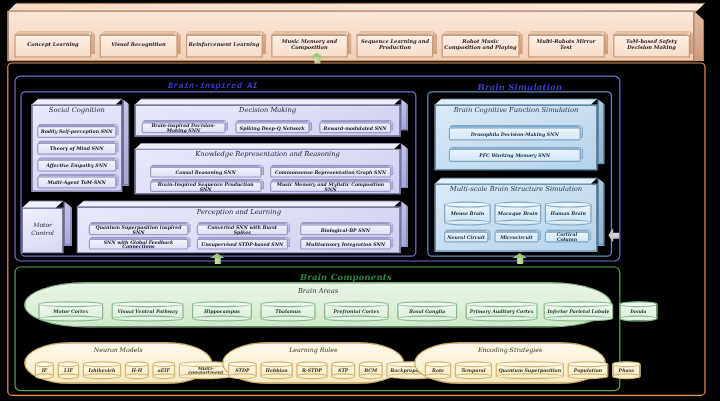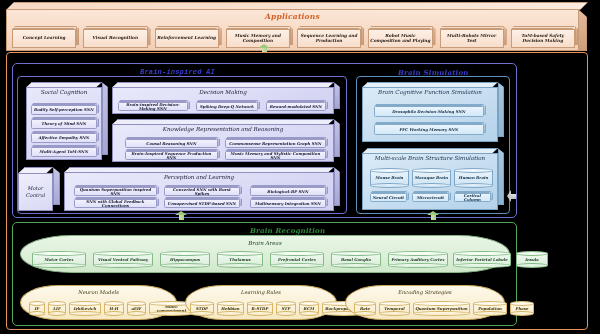--- a/index.html
+++ b/index.html
@@ -248,21 +248,20 @@
 </style>
 </head>
 <body>
 
 <div class="stage">
 
   <div id="applications">
     <div class="slab-top"></div>
     <div class="slab-side"></div>
     <div class="slab-body"></div>
-    <div class="title">Applications</div>
     <div class="apps-row">
       <div class="app-chip">
         <div class="t"></div>
         <div class="s"></div>
         <div class="f">Concept Learning</div>
       </div>
       <div class="app-chip">
         <div class="t"></div>
         <div class="s"></div>
         <div class="f">Visual Recognition</div>
@@ -304,21 +303,21 @@
     <div class="sh"></div>
     <div class="hd"></div>
   </div>
 
   <div id="outer-frame"></div>
   <div id="purple-frame"></div>
   <div id="green-frame"></div>
 
   <div class="sec-title" id="t-bai" style="left:140px; top:68px;font-family:Liberation Mono, monospace;">Brain-inspired AI</div>
   <div class="sec-title" id="t-bsim" style="left:398px; top:68px;">Brain Simulation</div>
-  <div class="sec-title" id="t-bcomp" style="left:250px; top:226px;">Brain Recognition</div>
+  <div class="sec-title" id="t-bcomp" style="left:250px; top:226px;">Brain Components</div>
 
   <div style="position:absolute; left:17px; top:76px; width:330px; height:138px; border:0.9px solid #6f6fd0; border-radius:4px;"></div>
   <div style="position:absolute; left:356px; top:76px; width:154px; height:138px; border:0.9px solid #5a8fbe; border-radius:4px;"></div>
 
   <div class="panel-v" id="social-cognition" style="left:26px; top:82px; width:82px; height:78px;">
     <div class="pt"></div>
     <div class="ps"></div>
     <div class="pf"></div>
     <div class="phead">Social Cognition</div>
     <div class="chip-v" style="left:5px; top:21px; width:68px; height:12px;">

